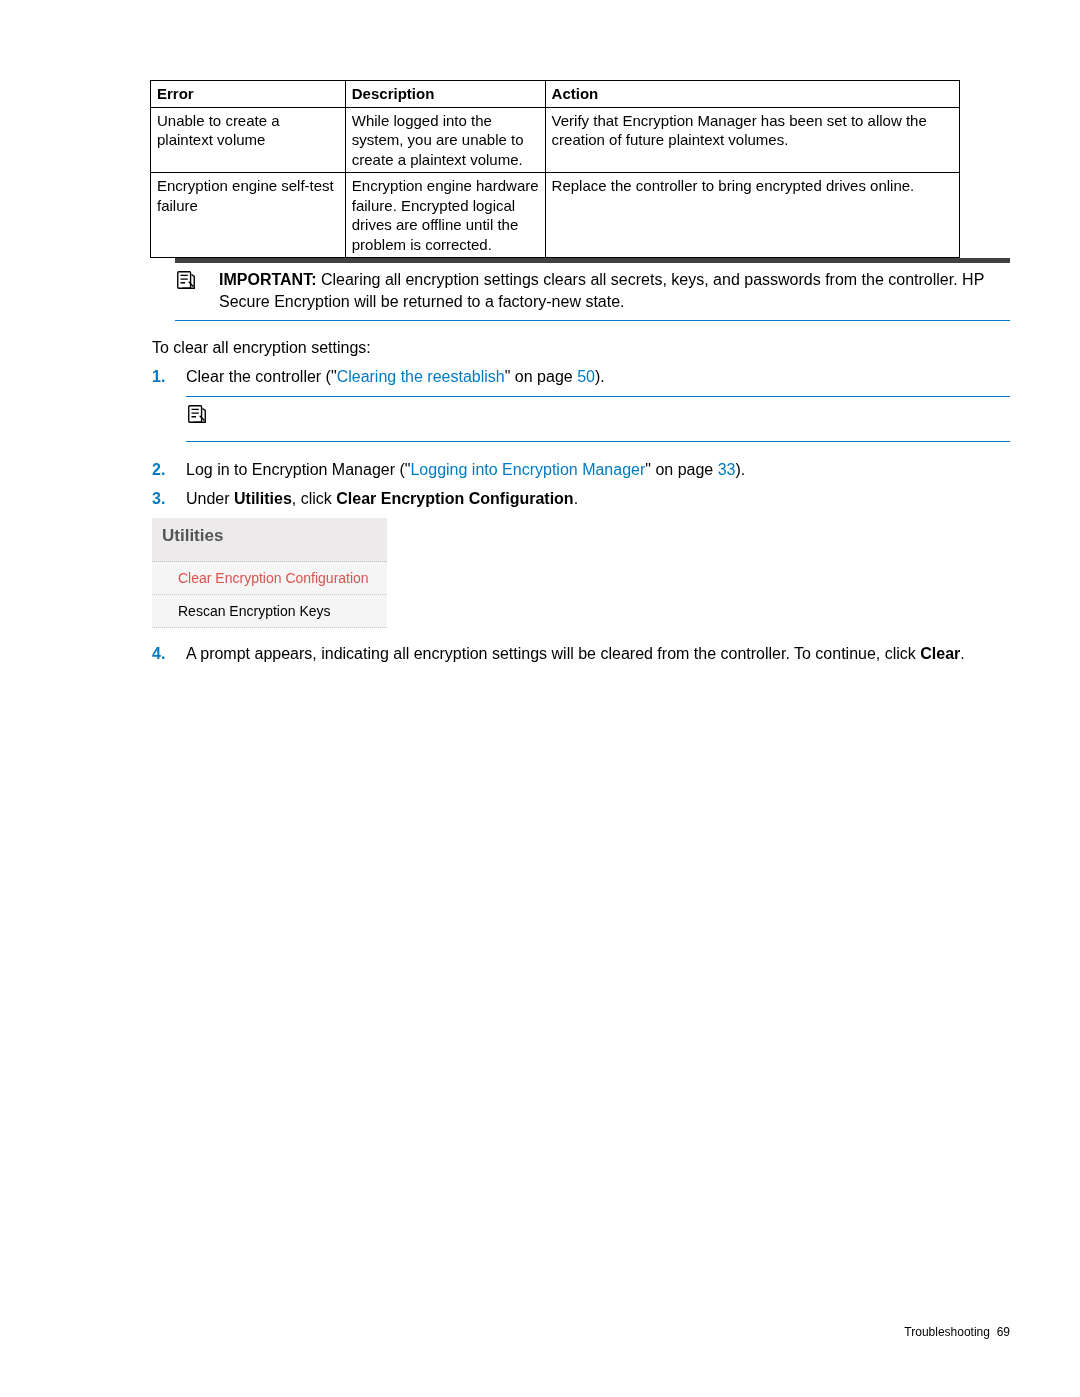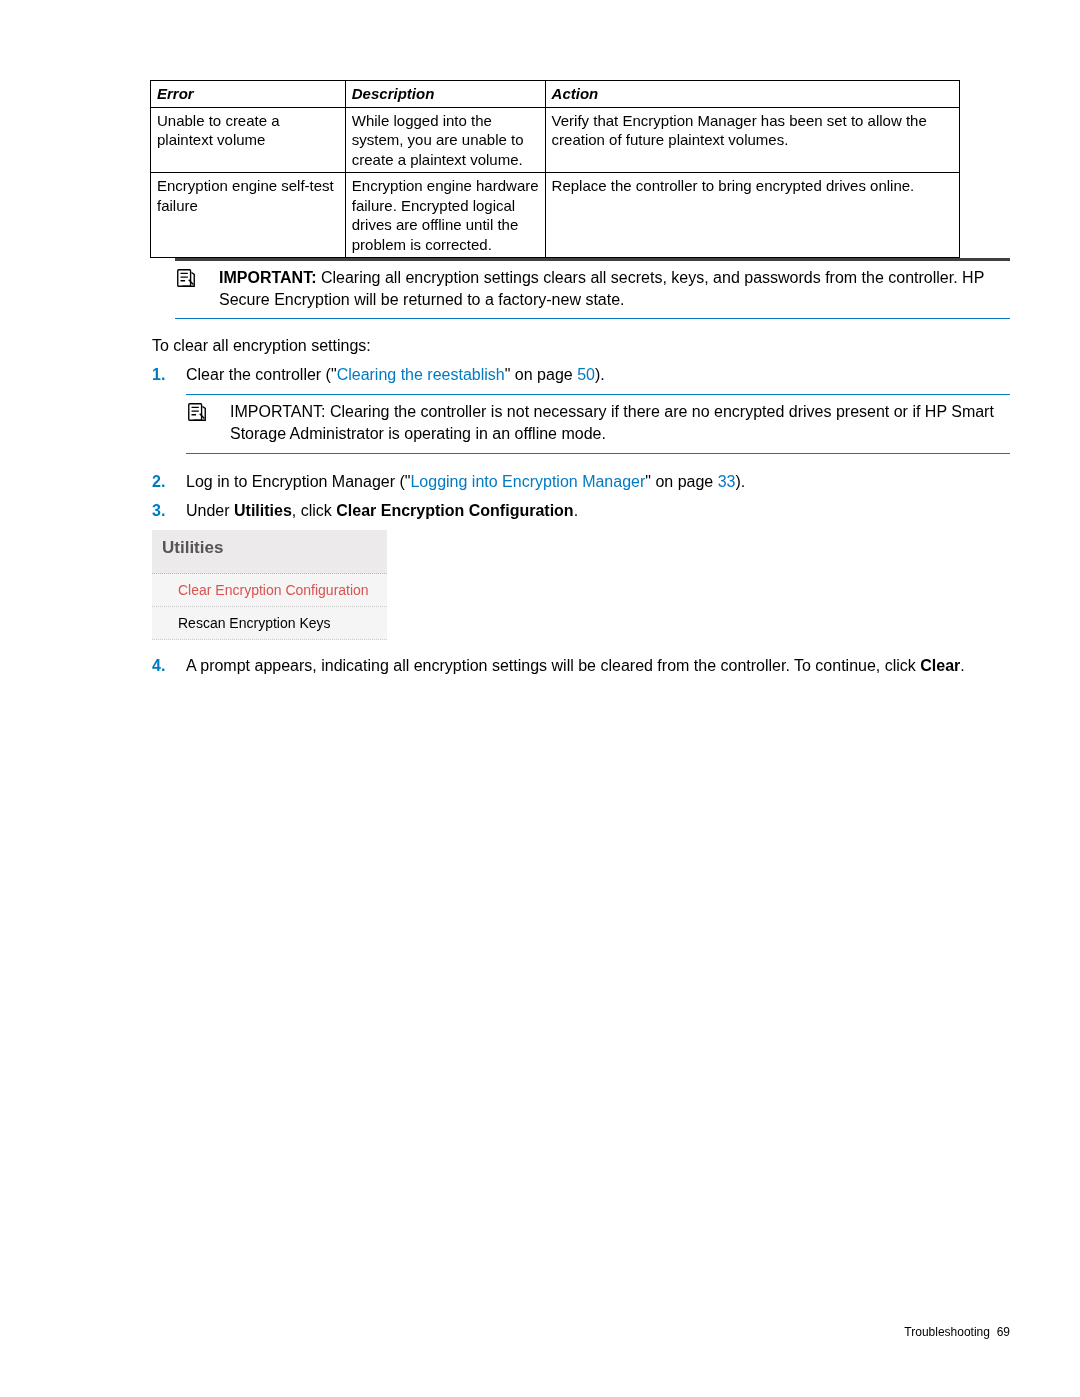--- a/index.html
+++ b/index.html
@@ -22,35 +22,34 @@
   }
   table.err th, table.err td {
     border: 1px solid #000;
     padding: 3px 6px 3px 6px;
     vertical-align: top;
     text-align: left;
     line-height: 1.3;
   }
   table.err th {
     font-weight: bold;
-    font-style: italic;
   }
   table.err th:nth-child(1), table.err td:nth-child(1){ width: 195px; }
   table.err th:nth-child(2), table.err td:nth-child(2){ width: 200px; }
   table.err th:nth-child(3), table.err td:nth-child(3){ width: 415px; }
 
   h1.section {
     color: #007ac2;
     font-weight: 400;
     font-size: 34px;
     margin-top: 42px;
     margin-bottom: 14px;
   }
   .callout {
-    border-top: 3px solid #404040;
+    border-top: 5px solid #404040;
     border-bottom: 1px solid #007ac2;
     padding: 6px 0 8px 0;
     margin-left: 95px;
     display: flex;
     font-size: 16px;
     line-height: 1.35;
   }
   .callout .icon {
     width: 44px;
     flex: 0 0 44px;
@@ -186,24 +185,20 @@
         
         <div class="subcallout">
           <div class="icon">
             <svg width="22" height="22" viewBox="0 0 24 24" fill="none" stroke="#000" stroke-width="1.5">
               <rect x="3" y="3" width="14" height="18" rx="1"></rect>
               <path d="M18 6l3 2v13H8"></path>
               <path d="M6 7h8M6 11h8M6 15h5"></path>
               <path d="M15 14l5 5"></path>
             </svg>
           </div>
-          <div class="body">
-            <span class="label">IMPORTANT:</span>
-            <span>Clearing the controller is not necessary if there are no encrypted drives present or if HP Smart Storage Administrator is operating in an offline mode.</span>
-          </div>
         </div>
       </span>
     </li>
 
     <li>
       <span class="num">2.</span>
       <span class="body">
         <span>Log in to Encryption Manager ("</span><span class="xref">Logging into Encryption Manager</span><span>" on page </span><span class="xref">33</span><span>).</span>
       </span>
     </li>

